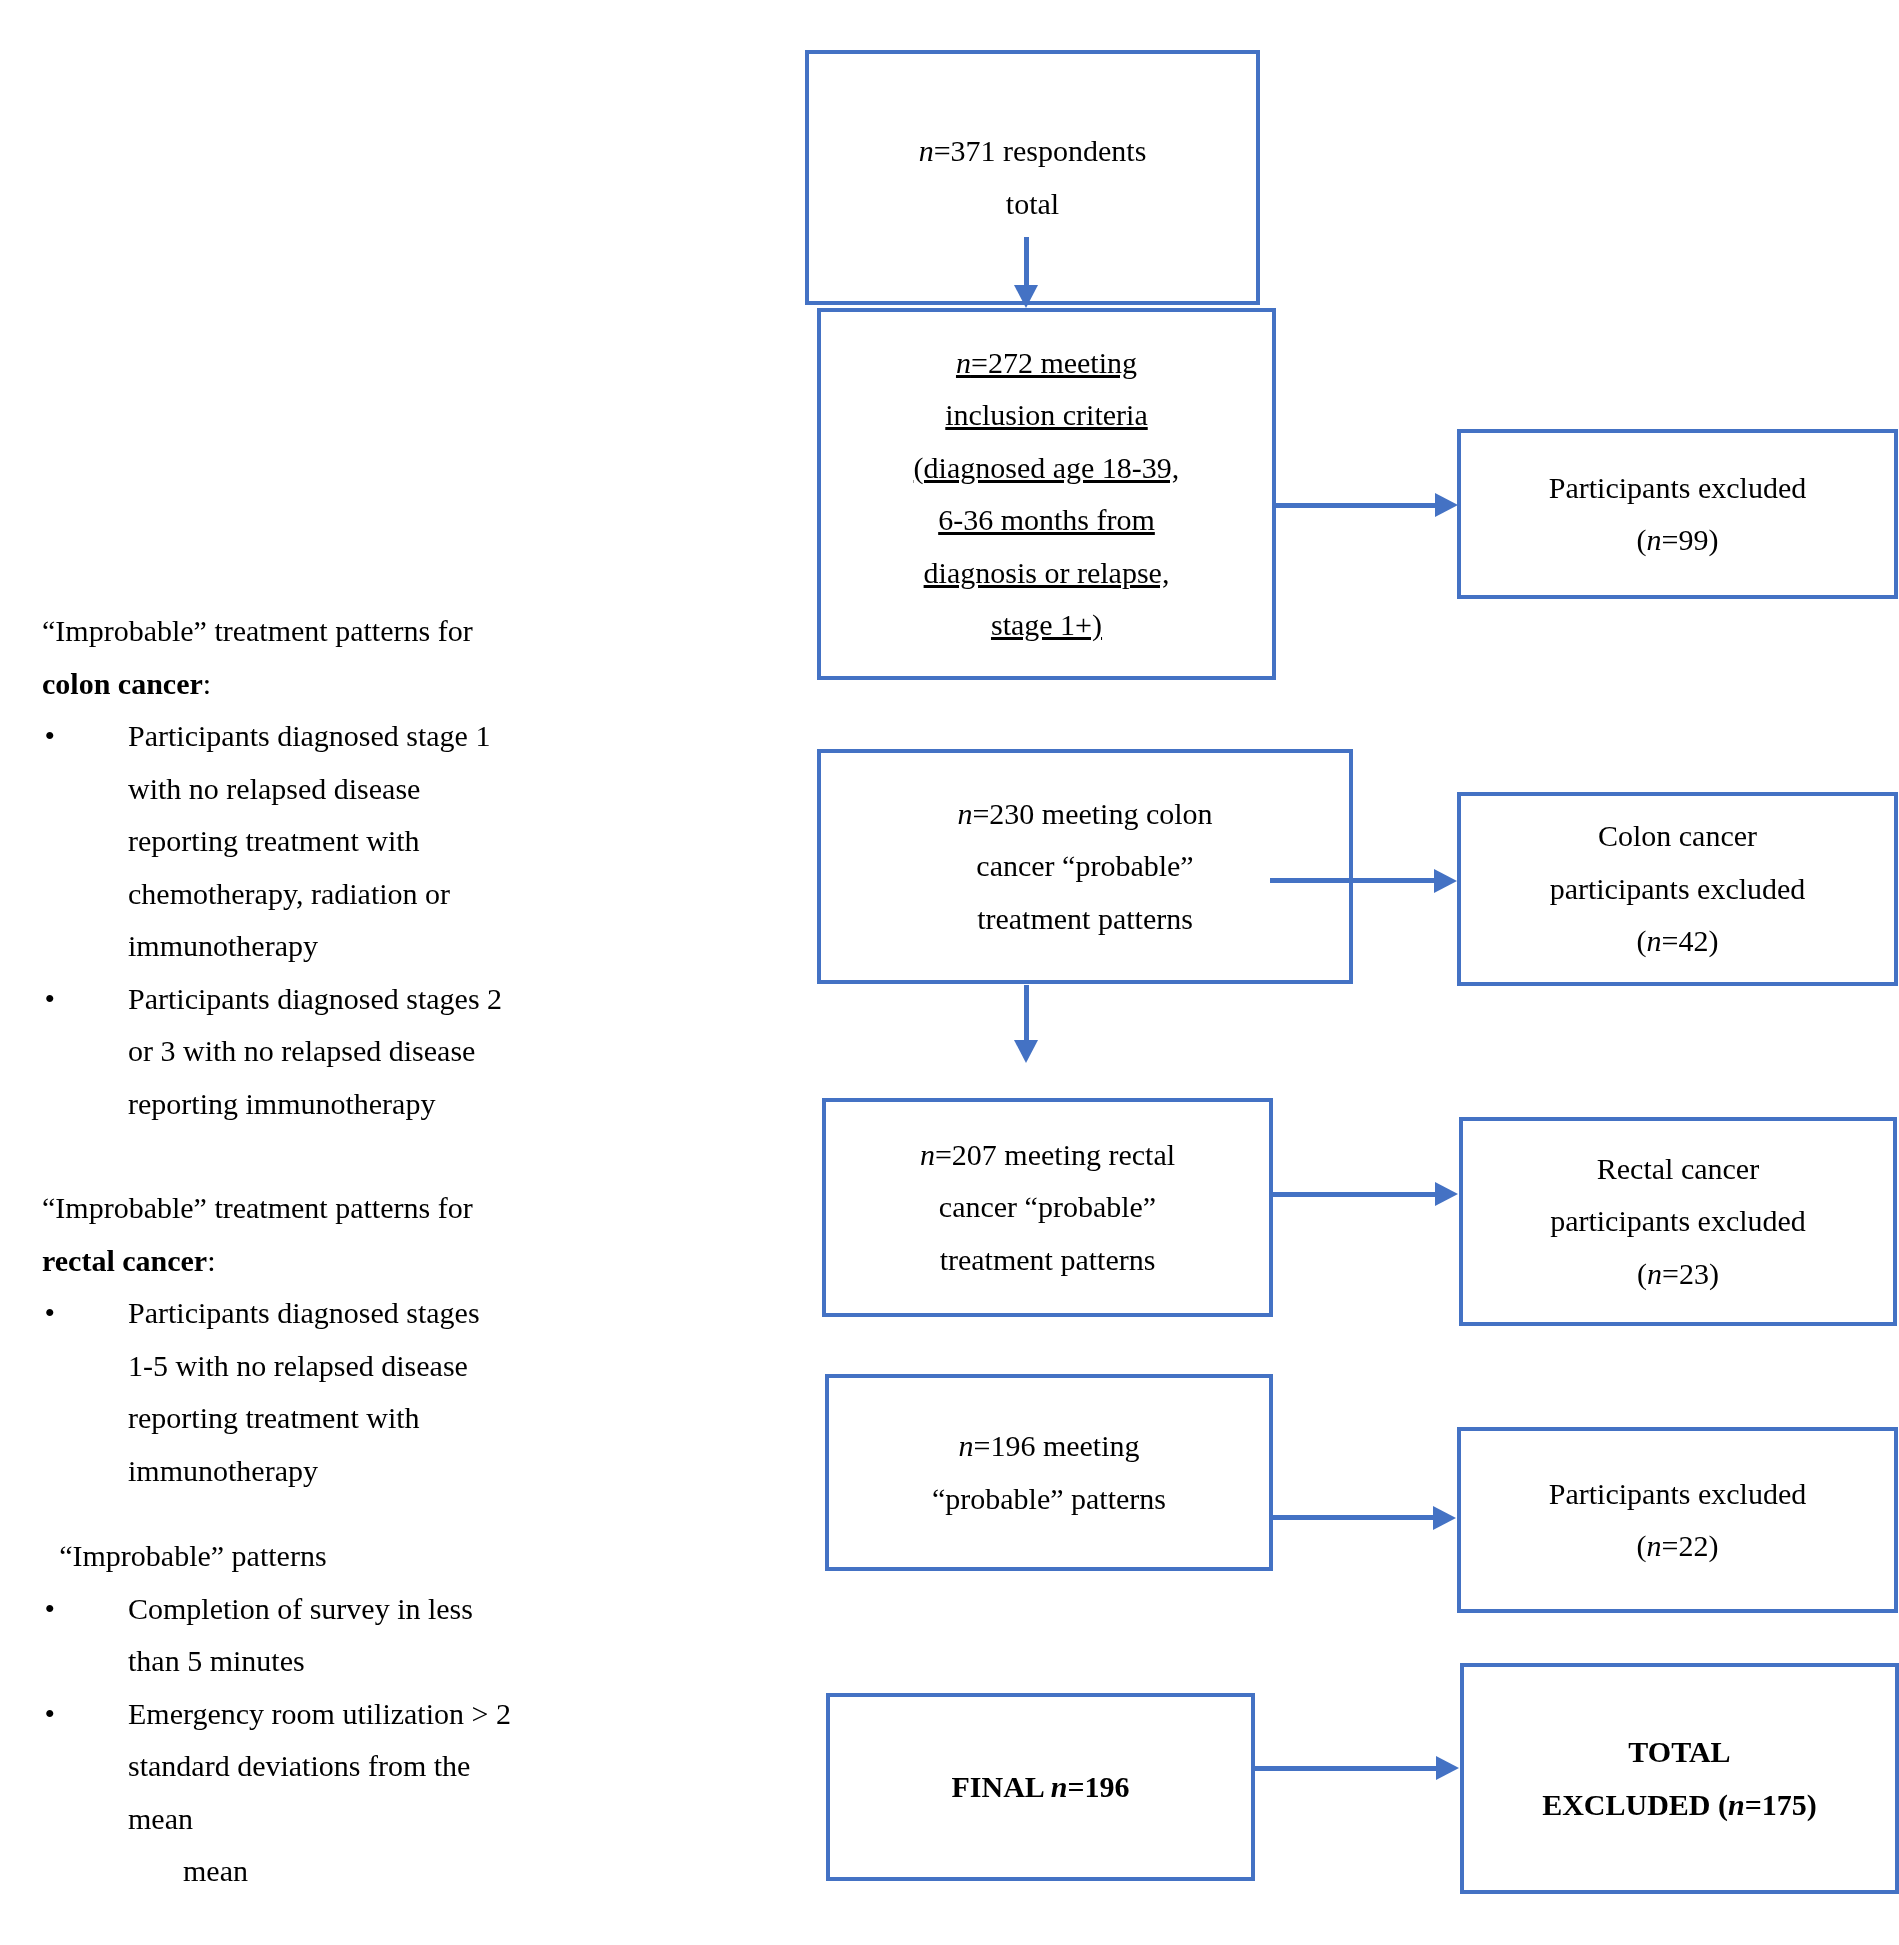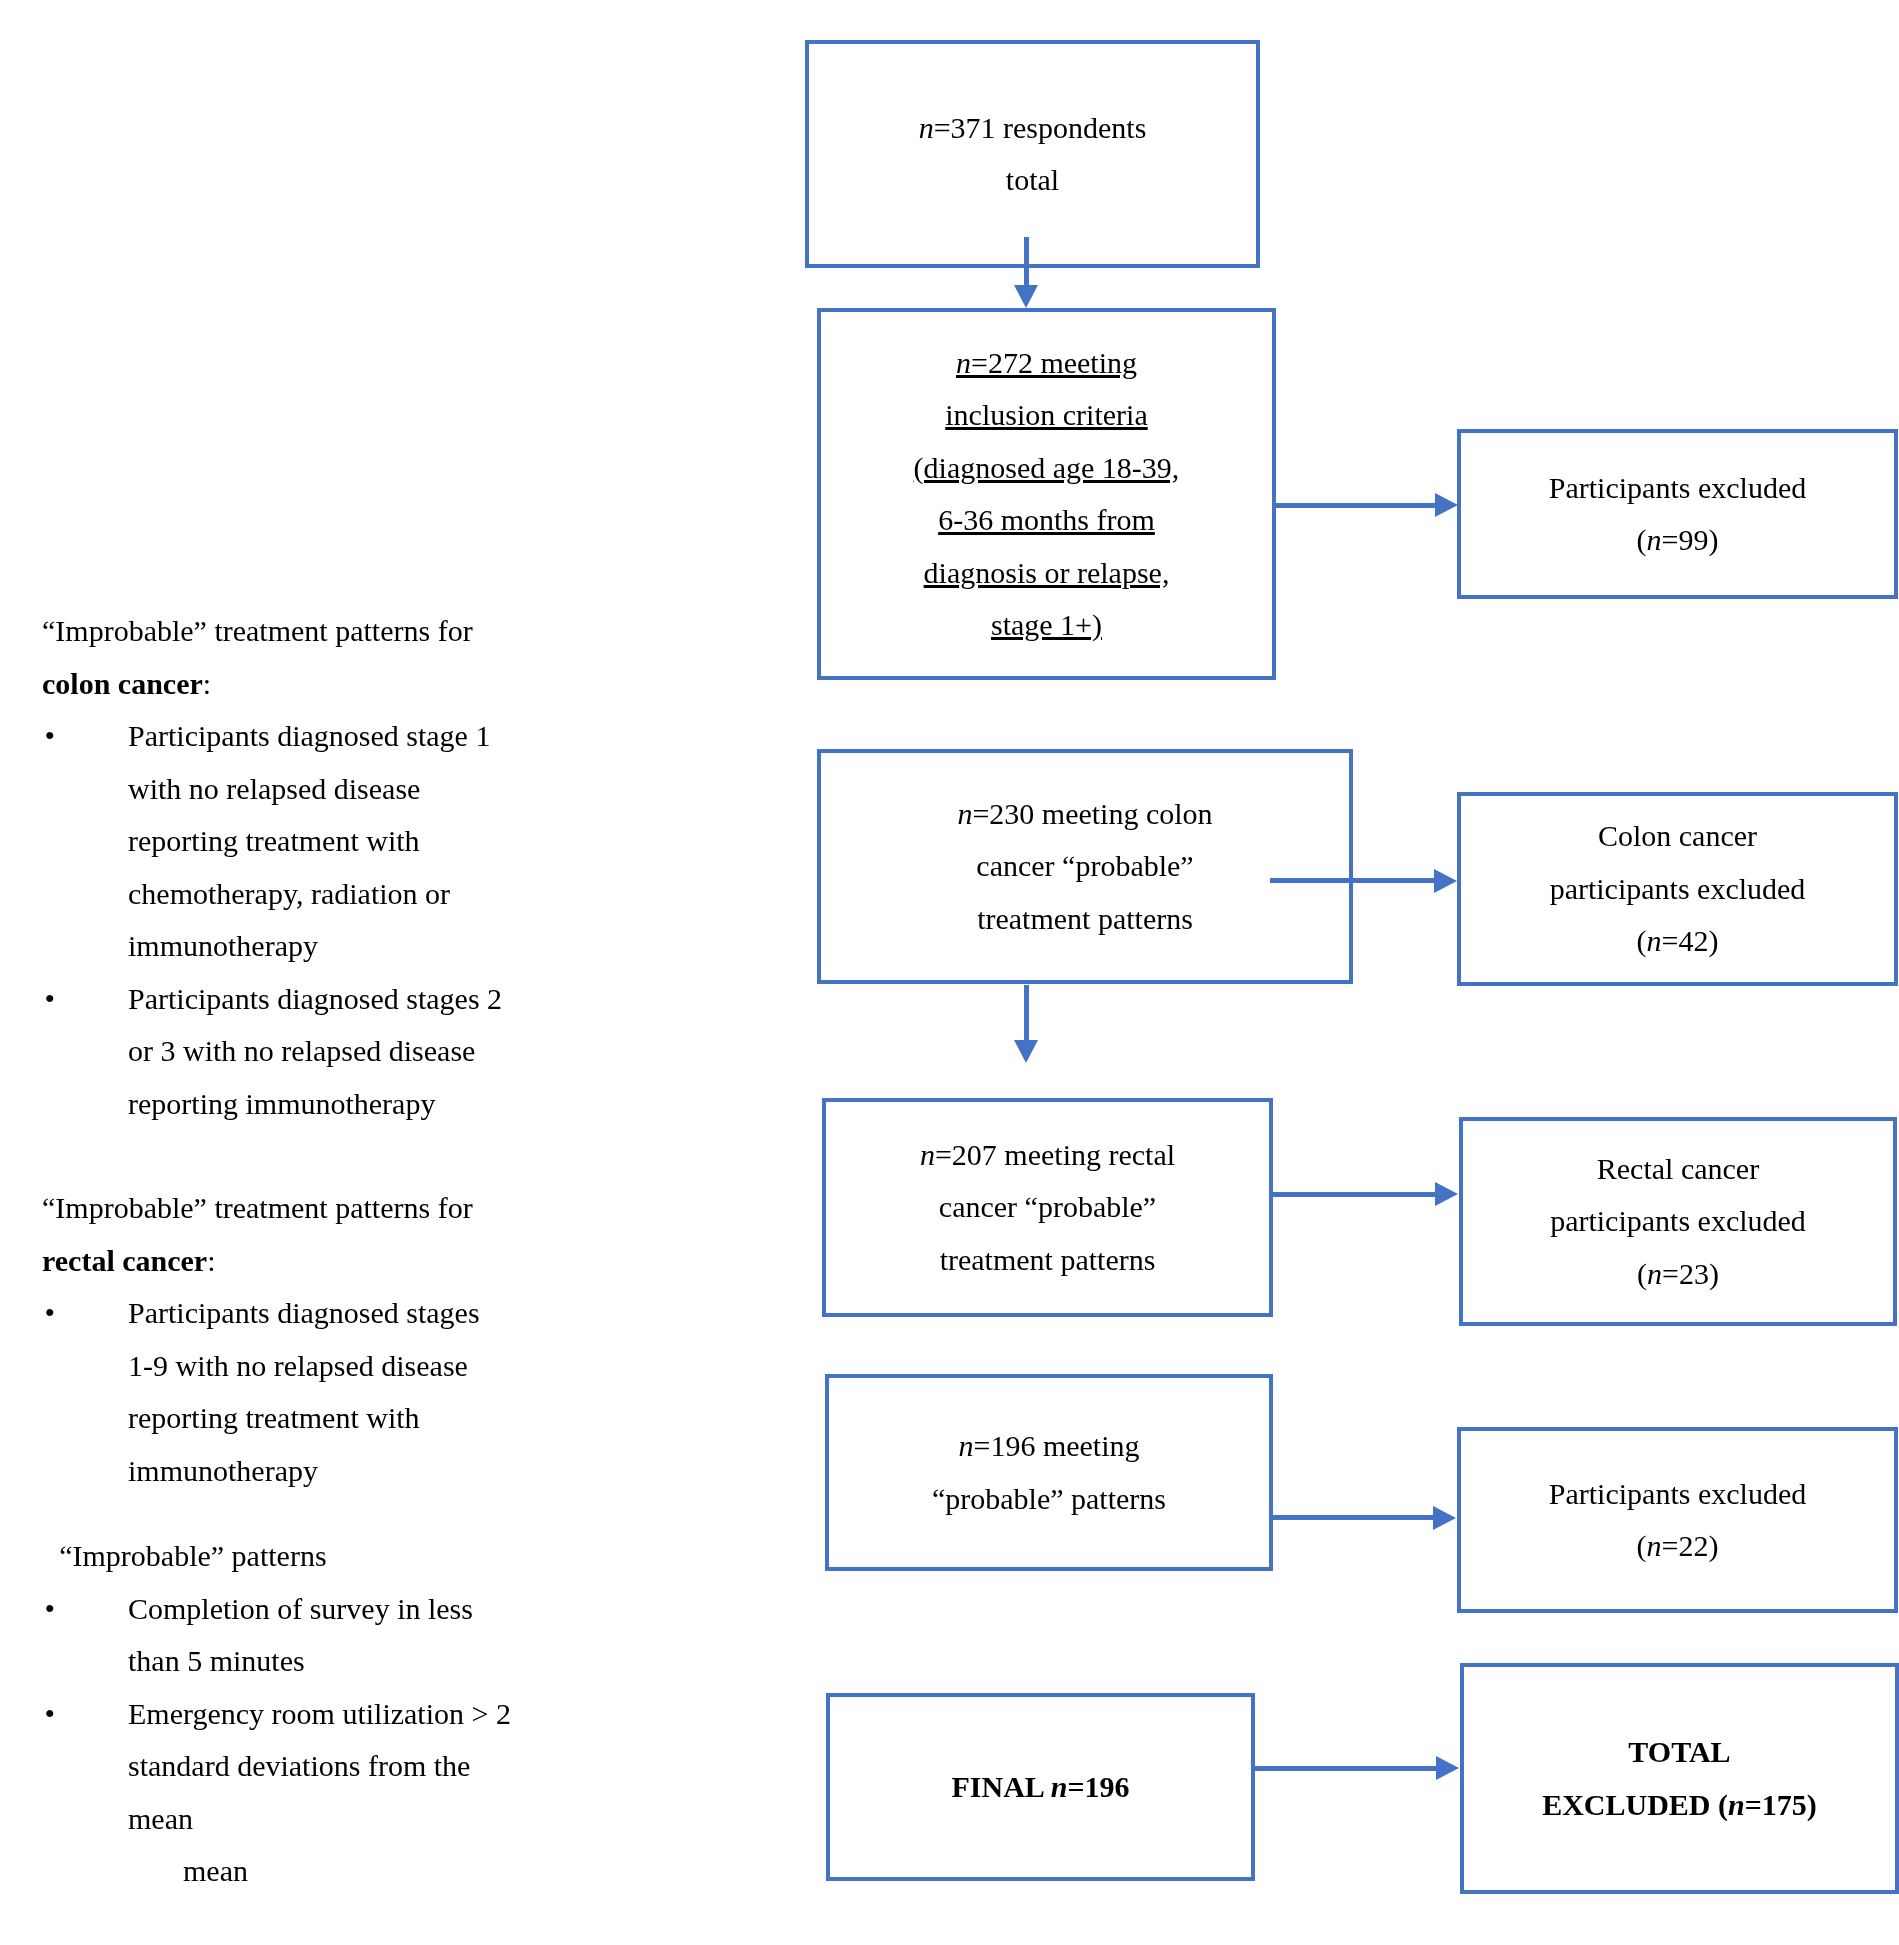--- a/index.html
+++ b/index.html
@@ -68,21 +68,21 @@
 
     <section class="note-sec gap-big">
       <div class="note-title">
           <div class="tline"><span>“Improbable” treatment patterns for</span></div>
           <div class="tline"><span class="bd">rectal cancer</span><span>:</span></div>
         </div>
       <div class="bullet-row">
         <span class="bullet-glyph">•</span>
         <div class="bullet-text">
             <div class="tline"><span>Participants diagnosed stages</span></div>
-            <div class="tline"><span>1-9 with no relapsed disease</span></div>
+            <div class="tline"><span>1-5 with no relapsed disease</span></div>
             <div class="tline"><span>reporting treatment with</span></div>
             <div class="tline"><span>immunotherapy</span></div>
           </div>
       </div>
     </section>
 
     <section class="note-sec gap-mid">
       <div class="note-title" style="padding-left:4.2px;margin-left:34px;">
           <div class="tline"><span>“Improbable” patterns</span></div>
         </div>
@@ -99,21 +99,21 @@
             <div class="tline"><span>Emergency room utilization &gt; 2</span></div>
             <div class="tline"><span>standard deviations from the</span></div>
             <div class="tline"><span>mean</span></div>
           </div>
       </div>
     </section>
 
     <div class="trailing-line">mean</div>
   </aside>
 
-  <div class="box" style="left:805px;top:40px;width:455px;height:228px;">
+  <div class="box" style="left:805px;top:50px;width:455px;height:255px;">
       <div class="tline"><span class="it">n</span><span>=371 respondents</span></div>
       <div class="tline"><span>total</span></div>
     </div>
 
   <div class="box" style="left:817px;top:308px;width:459px;height:372px;text-decoration:underline;">
       <div class="tline"><span class="it">n</span><span>=272 meeting</span></div>
       <div class="tline"><span>inclusion criteria</span></div>
       <div class="tline"><span>(diagnosed age 18-39,</span></div>
       <div class="tline"><span>6-36 months from</span></div>
       <div class="tline"><span>diagnosis or relapse,</span></div>

